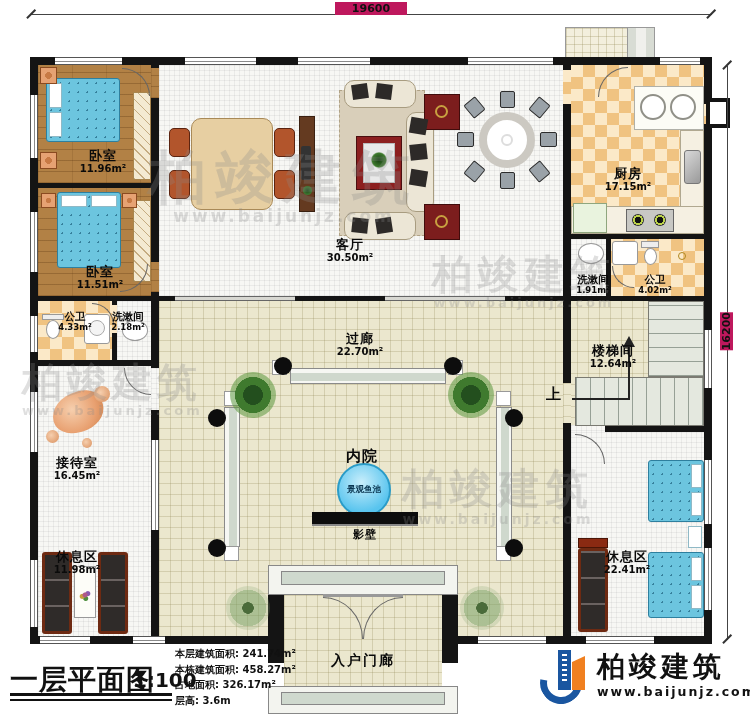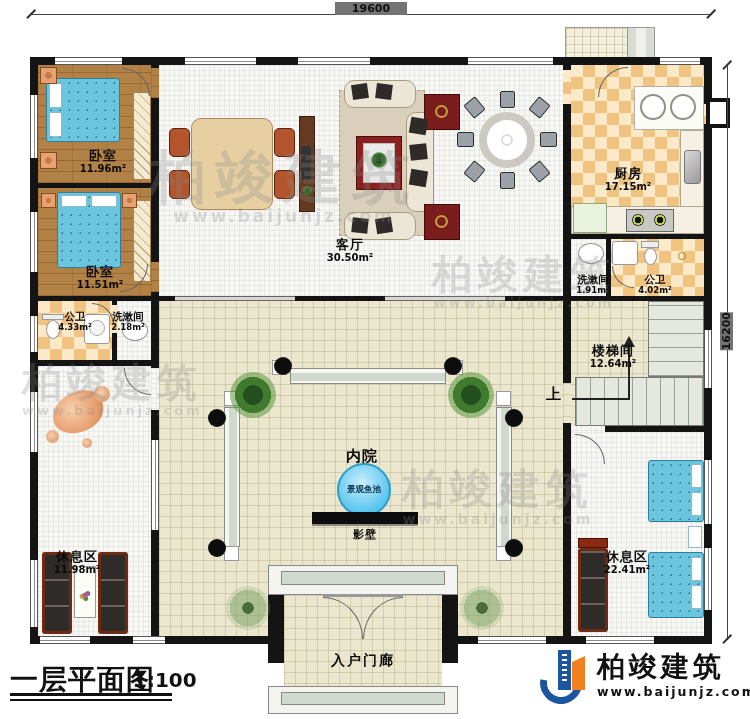--- a/index.html
+++ b/index.html
@@ -33,21 +33,21 @@
   .arc-tr{border-top:1.5px solid #666;border-right:1.5px solid #666;border-top-right-radius:100%;}
   .arc-bl{border-bottom:1.5px solid #666;border-left:1.5px solid #666;border-bottom-left-radius:100%;}
   .arc-br{border-bottom:1.5px solid #666;border-right:1.5px solid #666;border-bottom-right-radius:100%;}
   .sofadark{position:absolute;background:repeating-linear-gradient(0deg,#2f2b29 0 24px,#6a6260 24px 26px);border:3px solid #6e2a12;border-radius:3px;z-index:20;box-sizing:border-box;}
   .plant{position:absolute;z-index:34;border-radius:50%;background:radial-gradient(circle,#234f1e 0 30%,#3f7a2e 31% 55%,rgba(90,150,60,.55) 56% 72%,transparent 73%);}
   .shrub{position:absolute;z-index:34;border-radius:50%;background:radial-gradient(circle,#4a6b3a 0 18%,rgba(120,160,100,.55) 19% 58%,rgba(140,170,120,.25) 59% 75%,transparent 76%);}
   .wm{position:absolute;color:rgba(135,135,135,.27);font-weight:bold;white-space:nowrap;z-index:35;line-height:1;pointer-events:none;}
   .wm .wmu{display:block;text-align:center;letter-spacing:3px;margin-top:2px;}
   .dim{position:absolute;background:#444;z-index:50;}
   .dimtick{position:absolute;width:12px;height:1.5px;background:#333;z-index:50;}
-  .dimlabel{position:absolute;font-size:11px;font-weight:bold;background:#737373;text-align:center;z-index:51;}
+  .dimlabel{position:absolute;font-size:11px;font-weight:bold;background:#be185d;text-align:center;z-index:51;}
   .statline{font-size:10px;font-weight:bold;line-height:15.5px;white-space:nowrap;}
 </style>
 </head>
 <body>
 
 <div id="stage">
 
   <div class="dim" style="left:30px;top:14px;width:682px;height:1px;"></div>
   <div class="dimtick" style="left:25px;top:13px;transform:rotate(-45deg);"></div>
   <div class="dimtick" style="left:705px;top:13px;transform:rotate(-45deg);"></div>
@@ -292,20 +292,28 @@
       <span class="ra">12.64m²</span>
     </div>
   <div class="rlabel sm" style="left:42px;top:310px;width:66px;">
       <span class="rn">公卫</span>
       <span class="ra">4.33m²</span>
     </div>
   <div class="rlabel sm" style="left:97px;top:310px;width:62px;">
       <span class="rn">洗漱间</span>
       <span class="ra">2.18m²</span>
     </div>
+  <div class="rlabel" style="left:310px;top:331px;width:100px;">
+      <span class="rn">过廊</span>
+      <span class="ra">22.70m²</span>
+    </div>
+  <div class="rlabel" style="left:27px;top:455px;width:100px;">
+      <span class="rn">接待室</span>
+      <span class="ra">16.45m²</span>
+    </div>
   <div class="rlabel" style="left:27px;top:549px;width:100px;">
       <span class="rn">休息区</span>
       <span class="ra">11.98m²</span>
     </div>
   <div class="rlabel" style="left:577px;top:549px;width:100px;">
       <span class="rn">休息区</span>
       <span class="ra">22.41m²</span>
     </div>
   <div class="rlabel" style="left:312px;top:448px;width:100px;">
       <span class="rn" style="font-size:15px;">内院</span>
@@ -322,20 +330,26 @@
 
   <div class="wm" style="left:148px;top:148px;font-size:58px;letter-spacing:10px;"><span>柏竣建筑</span><span class="wmu" style="font-size:17px;">www.baijunjz.com</span></div>
   <div class="wm" style="left:432px;top:254px;font-size:40px;letter-spacing:6px;"><span>柏竣建筑</span><span class="wmu" style="font-size:13px;">www.baijunjz.com</span></div>
   <div class="wm" style="left:402px;top:468px;font-size:42px;letter-spacing:6px;"><span>柏竣建筑</span><span class="wmu" style="font-size:14px;">www.baijunjz.com</span></div>
   <div class="wm" style="left:22px;top:362px;font-size:40px;letter-spacing:5px;"><span>柏竣建筑</span><span class="wmu" style="font-size:13px;">www.baijunjz.com</span></div>
 
   <div class="a" style="left:10px;top:661px;font-size:28px;font-weight:bold;letter-spacing:1px;z-index:50;">一层平面图</div>
   <div class="a" style="left:133px;top:668px;font-size:20px;font-weight:bold;z-index:50;">1:100</div>
   <div class="a" style="left:10px;top:693px;width:162px;height:3px;background:#111;z-index:50;"></div>
   <div class="a" style="left:10px;top:699px;width:162px;height:2px;background:#111;z-index:50;"></div>
+  <div class="a" style="left:175px;top:646px;z-index:50;">
+    <div class="statline"><span>本层建筑面积:</span> <span>241.74m²</span></div>
+    <div class="statline"><span>本栋建筑面积:</span> <span>458.27m²</span></div>
+    <div class="statline"><span>占地面积:</span> <span>326.17m²</span></div>
+    <div class="statline"><span>层高:</span> <span>3.6m</span></div>
+  </div>
 
   <div class="a" style="left:540px;top:648px;width:52px;height:62px;z-index:50;">
     <div class="a" style="left:0;top:14px;width:42px;height:42px;border:7px solid transparent;border-left-color:#1a56a0;border-bottom-color:#1a56a0;border-radius:50%;transform:rotate(-35deg);box-sizing:border-box;"></div>
     <div class="a" style="left:18px;top:2px;width:13px;height:40px;background:#1a56a0;"></div>
     <div class="a" style="left:22px;top:6px;width:5px;height:30px;background:repeating-linear-gradient(#fff 0 2px,transparent 2px 5px);"></div>
     <div class="a" style="left:32px;top:8px;width:13px;height:34px;background:#f08020;clip-path:polygon(0 18%,100% 0,100% 100%,0 100%);"></div>
   </div>
   <div class="a" style="left:597px;top:648px;font-size:28px;font-weight:bold;letter-spacing:4px;z-index:50;">柏竣建筑</div>
   <div class="a" style="left:597px;top:684px;font-size:12.5px;font-weight:bold;letter-spacing:2px;z-index:50;">www.baijunjz.com</div>
 

